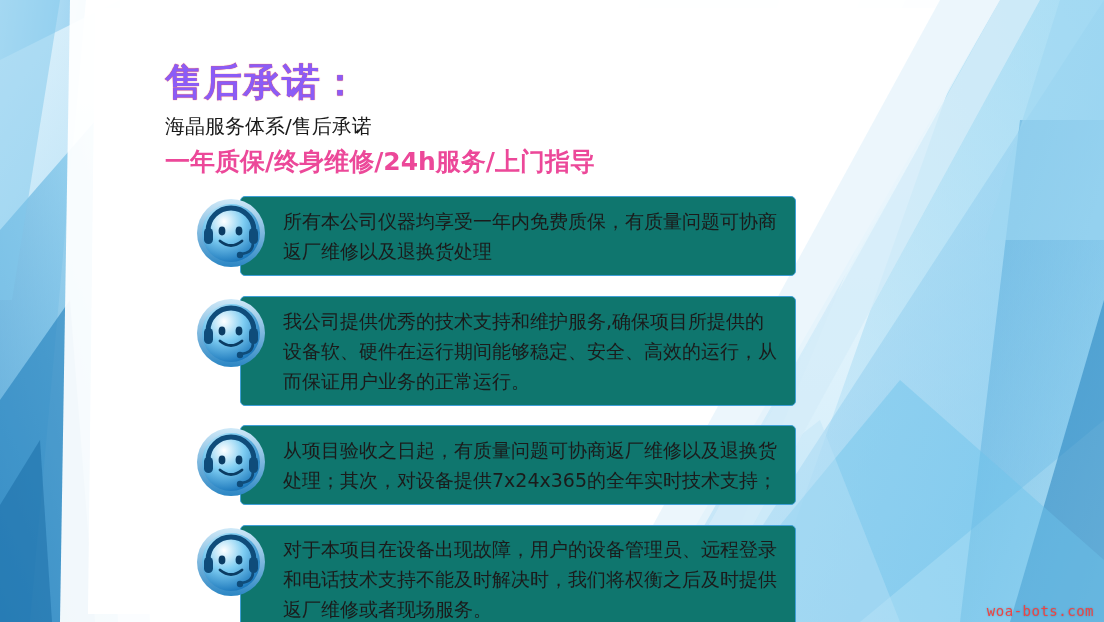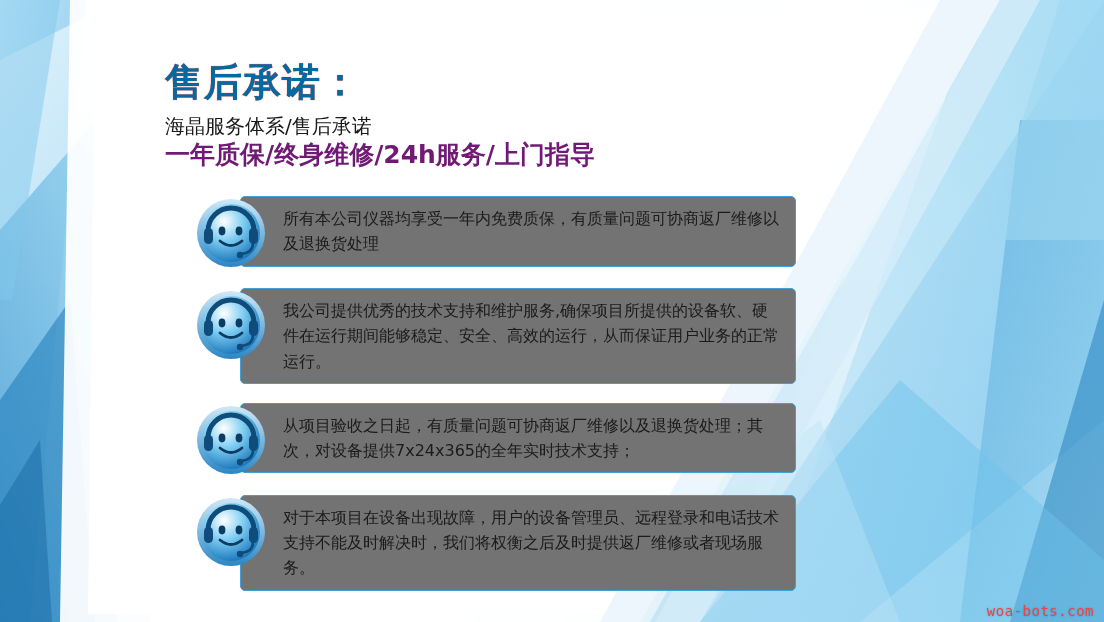--- a/index.html
+++ b/index.html
@@ -18,37 +18,38 @@
 
   
   .bg-layer { position: absolute; inset: 0; overflow: hidden; }
   .bg-layer svg { position: absolute; top: 0; left: 0; }
 
   
   .header { position: absolute; left: 165px; top: 62px; }
   .title-main {
     font-size: 38px;
     font-weight: bold;
-    color: #0369a1;
+    color: #8b5cf6;
     letter-spacing: 1px;
     line-height: 1.1;
     font-family: "DejaVu Sans", sans-serif;
     text-shadow: 0 0 1px #e8161a;
   }
   .subtitle {
     margin-top: 10px;
     font-size: 20px;
     color: #1a1a1a;
     font-family: "DejaVu Sans", sans-serif;
     line-height: 1.2;
   }
   .tagline {
+    margin-top: 7px;
     font-size: 25px;
     font-weight: bold;
-    color: #701a75;
+    color: #ec4899;
     font-family: "DejaVu Sans", sans-serif;
     letter-spacing: 0px;
   }
 
   
   .rows { position: absolute; left: 196px; top: 196px; width: 600px; }
   .row {
     position: relative;
     display: flex;
     align-items: flex-start;
@@ -61,23 +62,23 @@
     margin-top: 2px;
     z-index: 3;
   }
   .bubble {
     position: relative;
     margin-left: -26px;
     flex: 1 1 auto;
     min-height: 66px;
     border: 1px solid #3f9fd6;
     border-radius: 5px;
-    background: #737373;
+    background: #0f766e;
     padding: 9px 14px 9px 42px;
-    font-size: 16px;
+    font-size: 19px;
     line-height: 1.58;
     color: #1b1b1b;
     font-family: "DejaVu Sans", sans-serif;
     z-index: 1;
   }
   .row-1 .bubble { min-height: 70px; }
   .row-2 .bubble { min-height: 90px; }
   .row-3 .bubble { min-height: 70px; }
   .row-4 .bubble { min-height: 82px; font-family: Liberation Serif, serif; }
   .row-2 { margin-bottom: 19px; }

